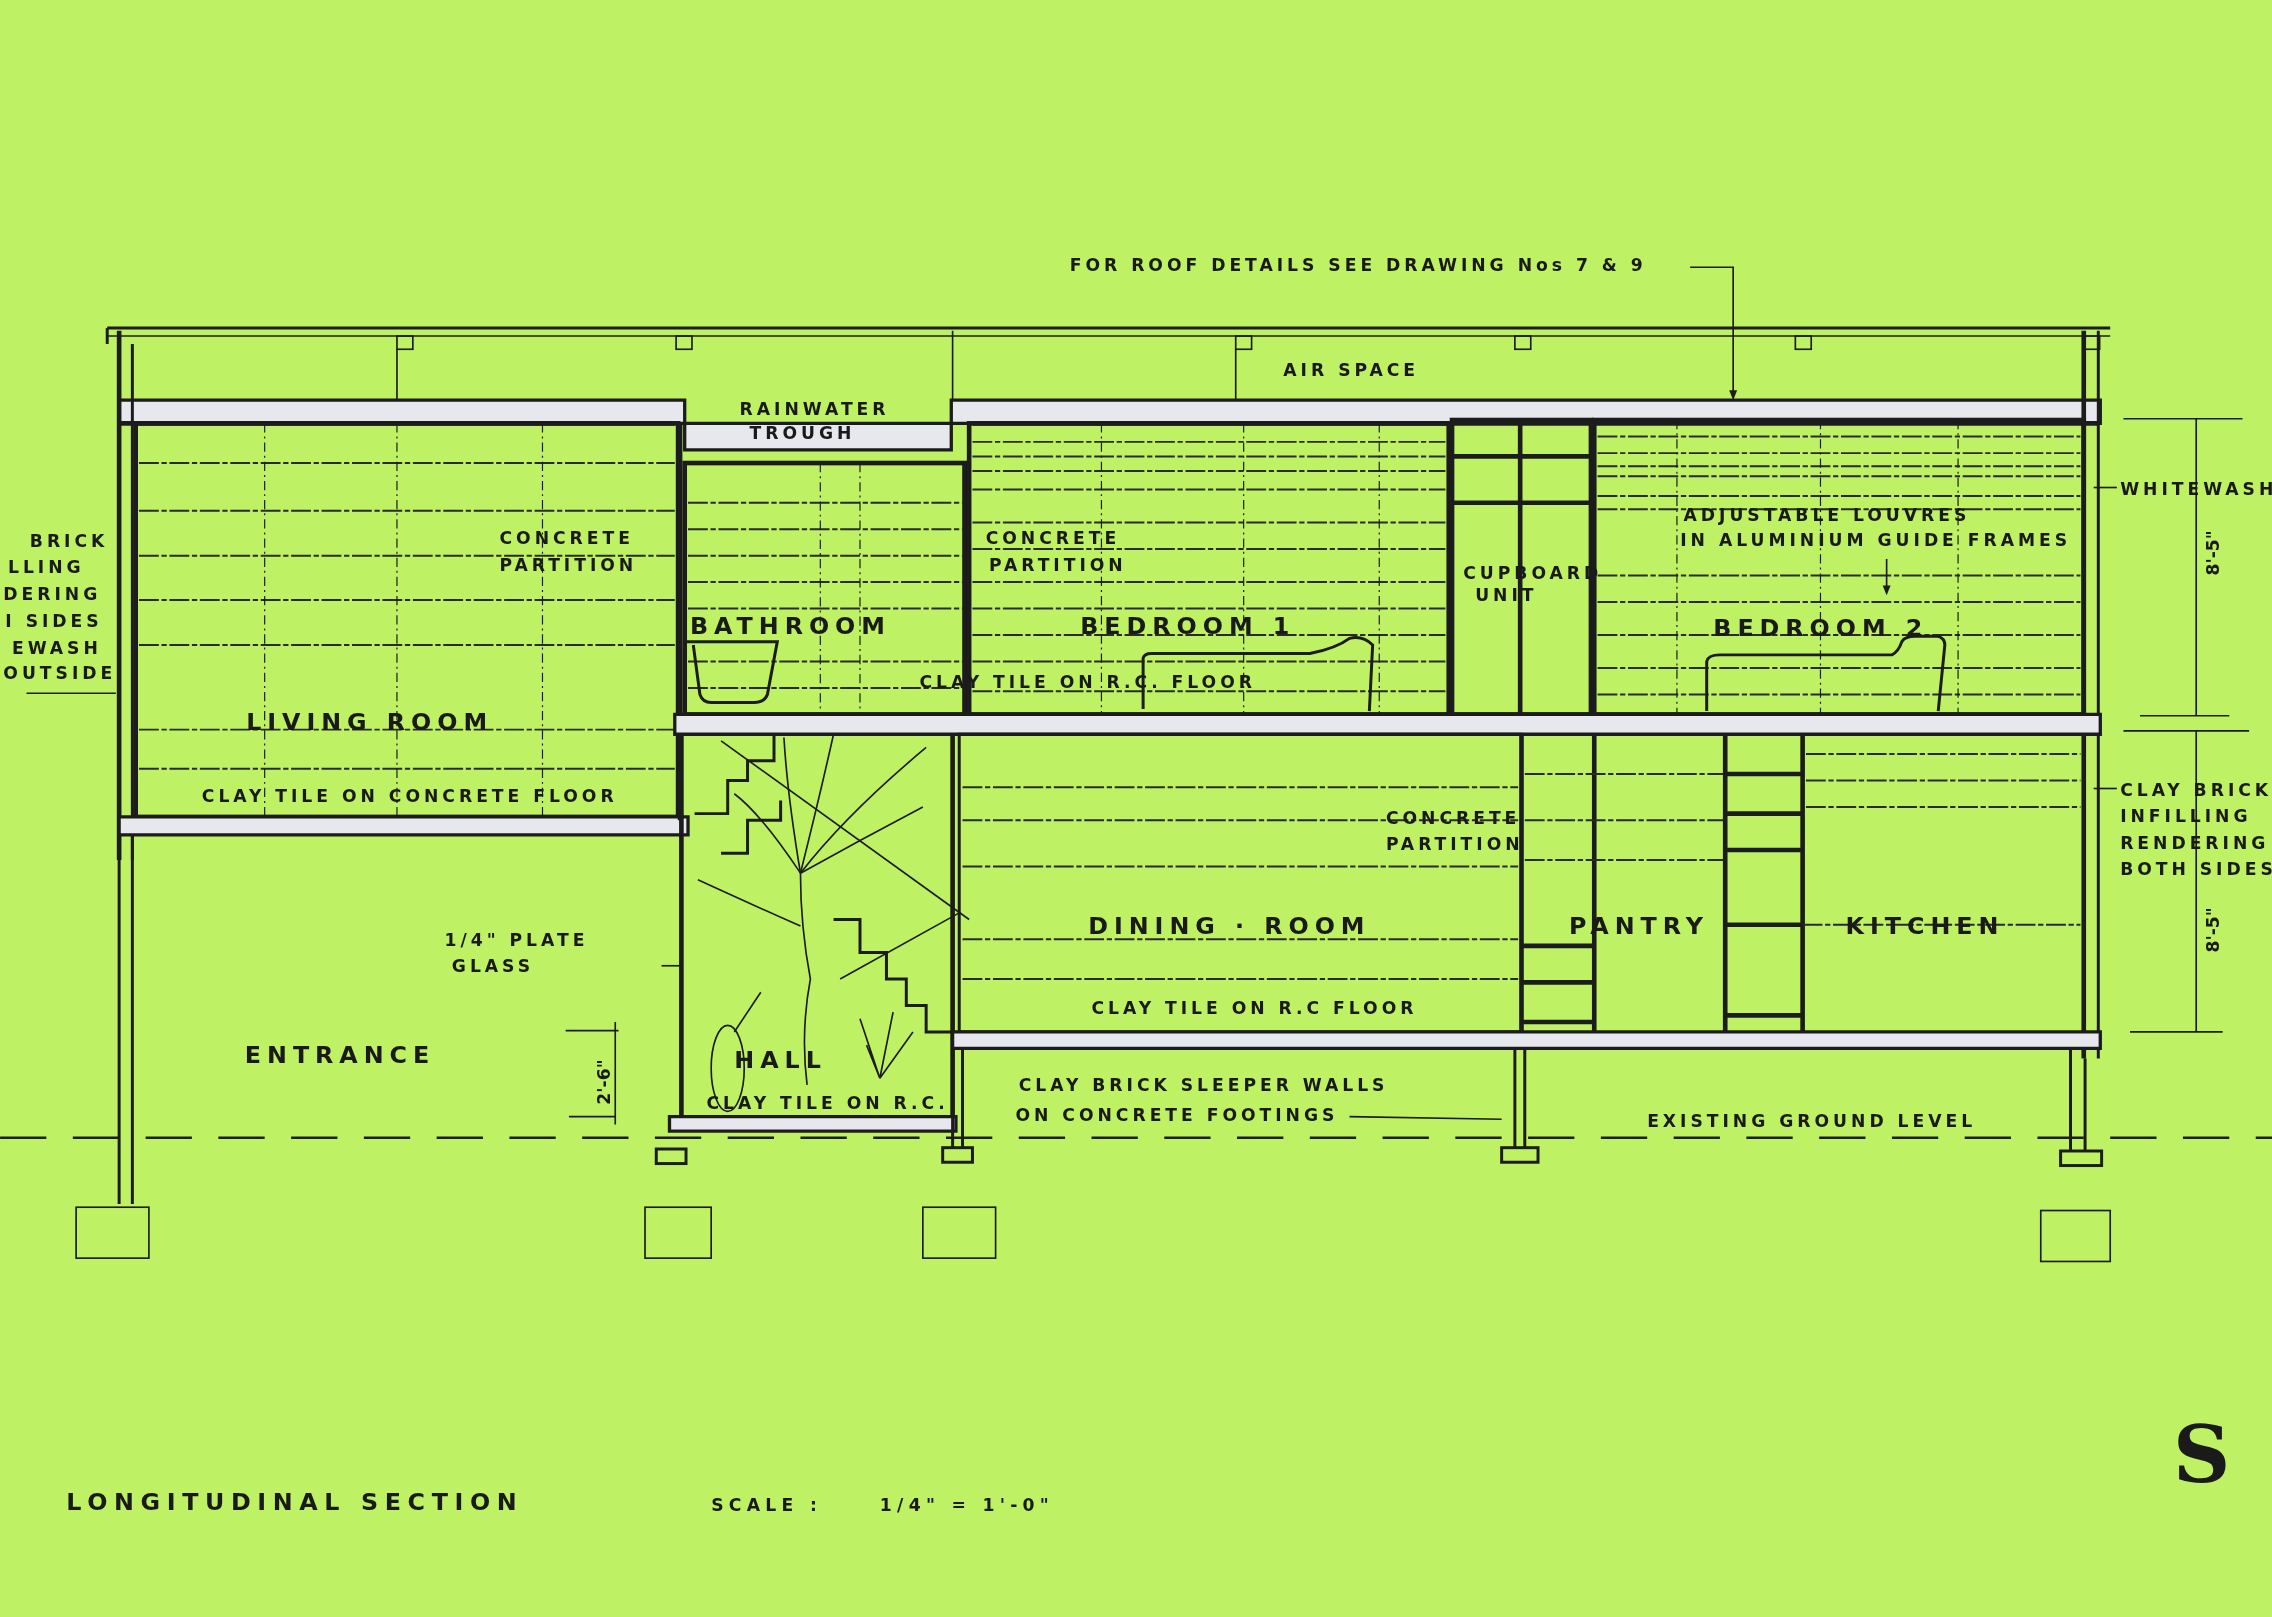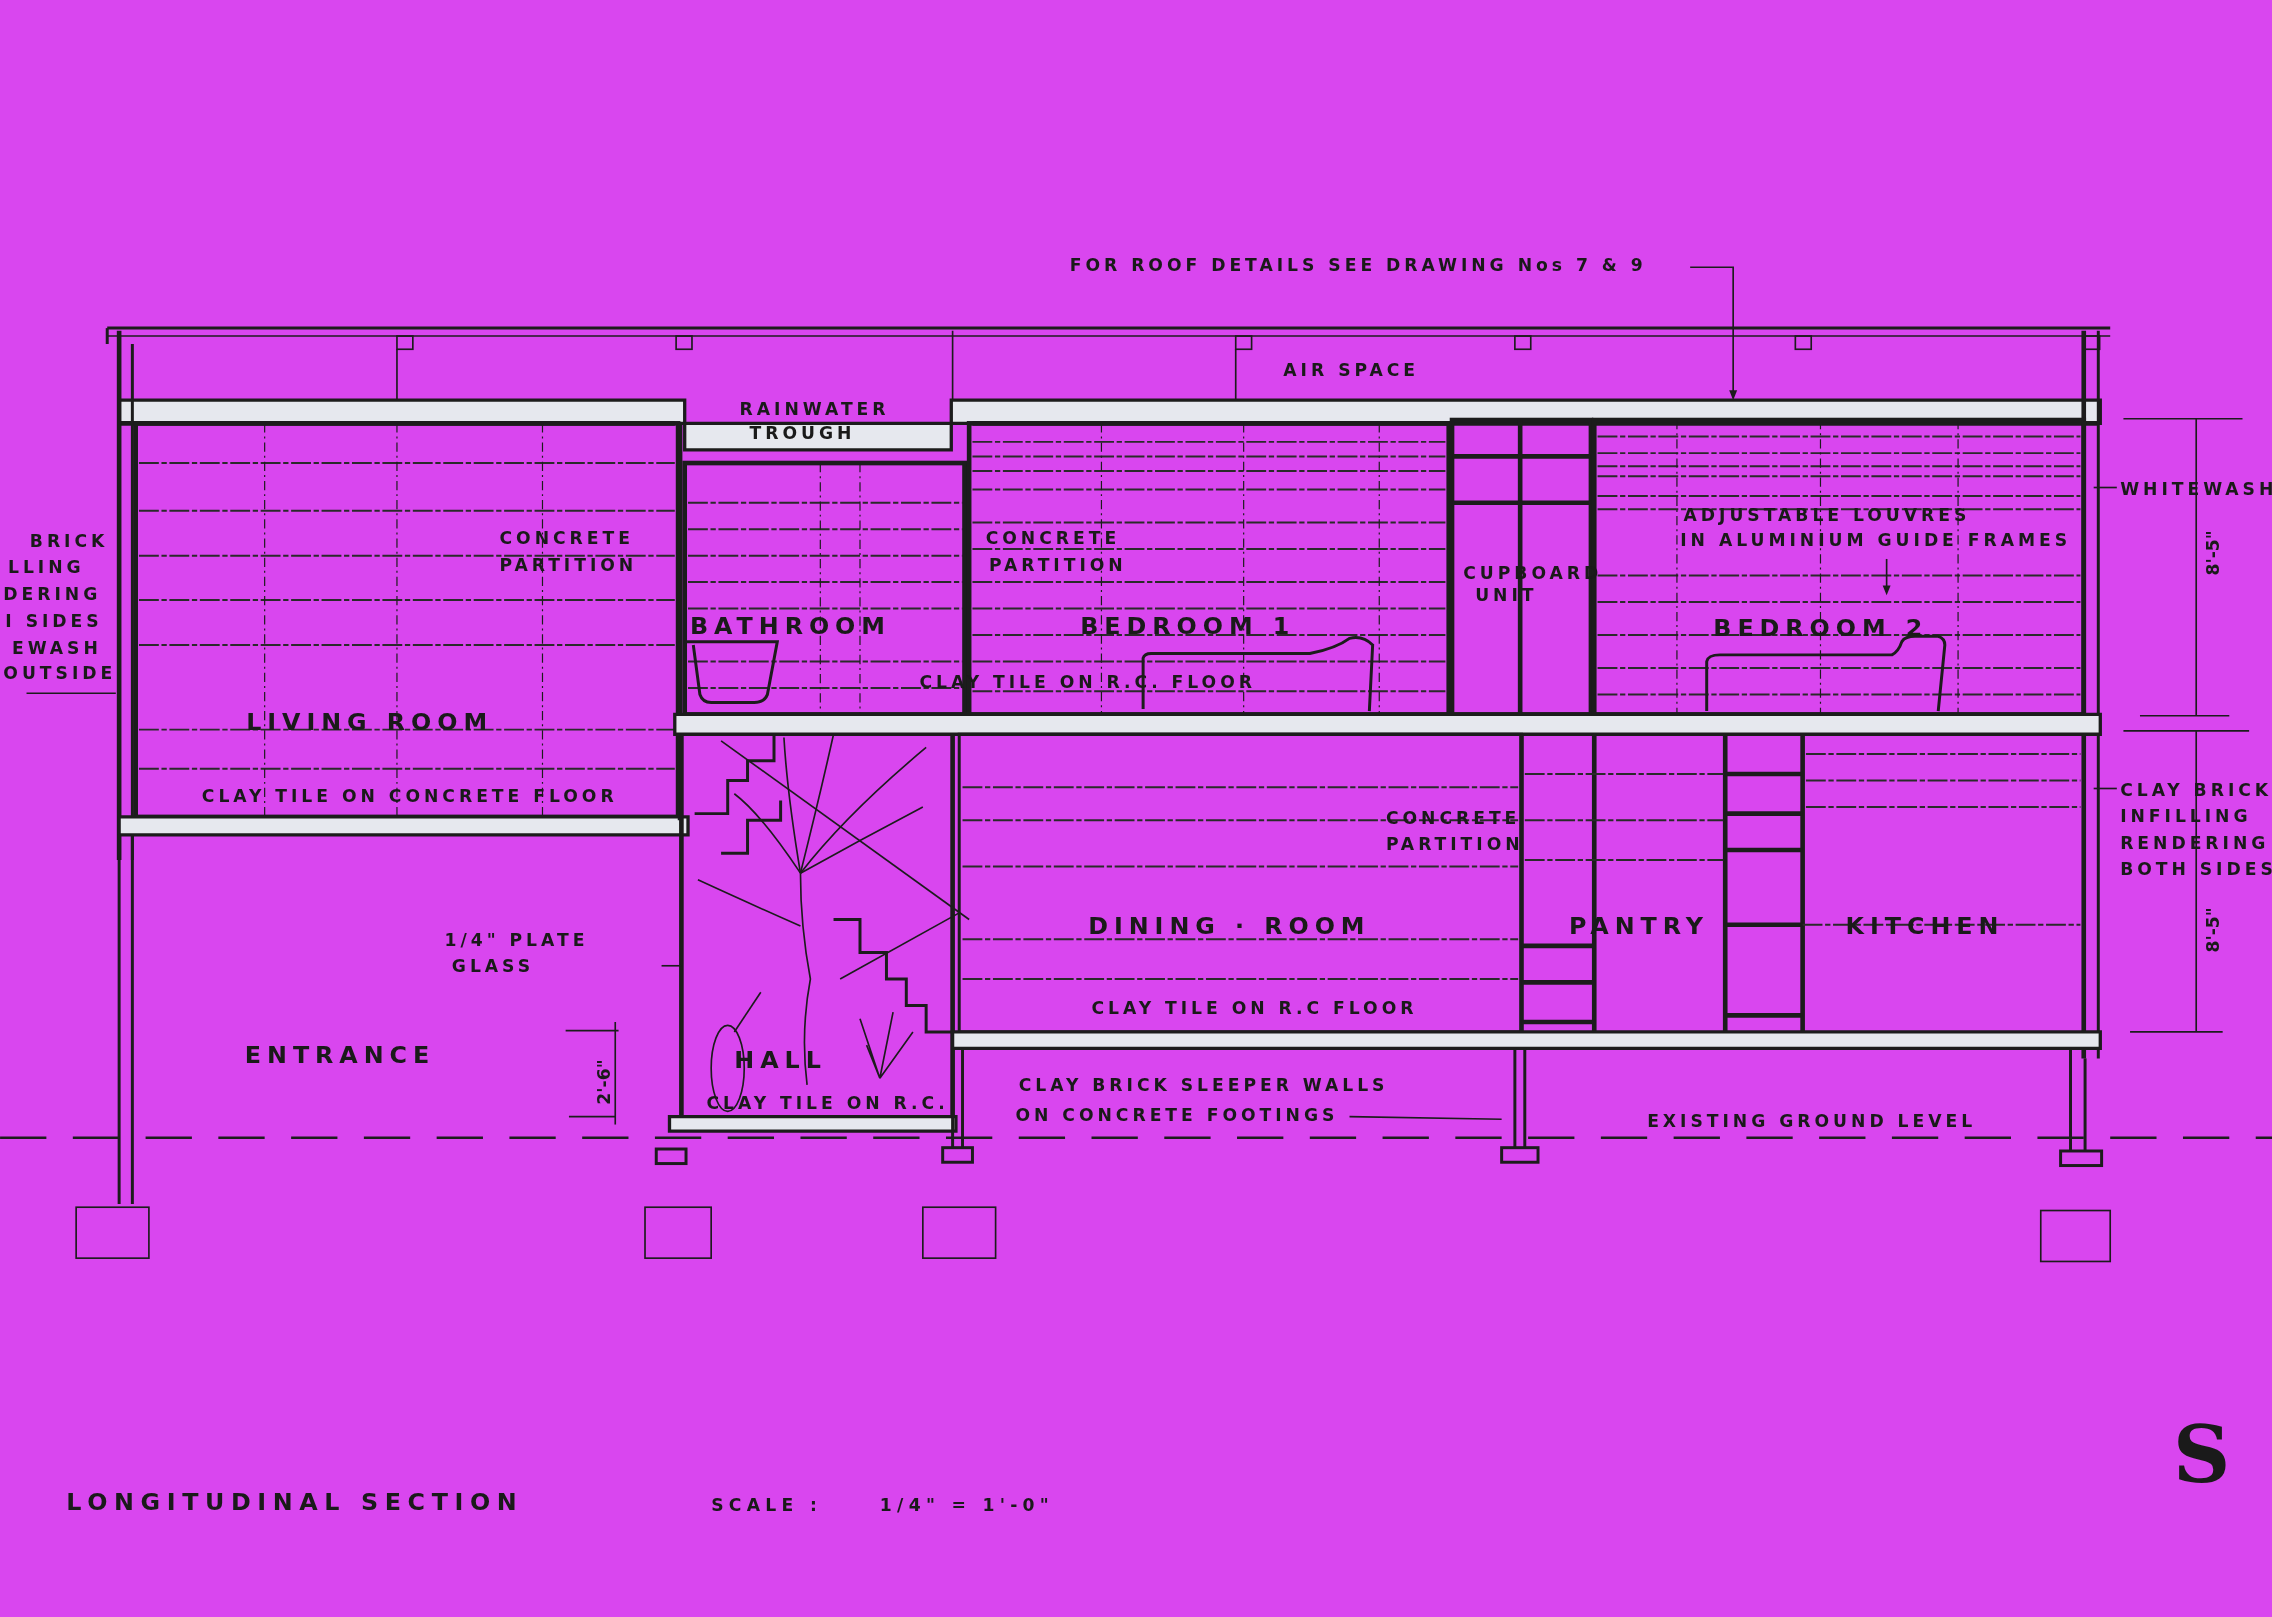--- a/index.html
+++ b/index.html
@@ -1,17 +1,17 @@
 <!DOCTYPE html>
 <html style="font-size:10.6px"><head>
 <meta charset="utf-8">
 <style>
   html, body { margin: 0; padding: 0; background: #eef0f6; }
   body { width: 2273px; height: 1618px; position: relative; overflow: hidden; }
-  #sheet { position: absolute; left: 0; top: 0; width: 2273px; height: 1618px; background: #d946ef; }
+  #sheet { position: absolute; left: 0; top: 0; width: 2273px; height: 1618px; background: #bef264; }
   svg { position: absolute; left: 0; top: 0; }
   .ln { stroke: #1c1c1c; fill: none; }
   .thick { stroke-width: 7; }
   .med { stroke-width: 4.5; }
   .thin { stroke-width: 2.5; }
   .hair { stroke-width: 1.8; stroke-dasharray: 14 6 3 6; }
   .louvre { stroke: #2a2a2a; stroke-width: 3; stroke-dasharray: 30 4 8 4; }
   .slab { fill: #e6e8ee; stroke: #1c1c1c; stroke-width: 5; }
   .dash { stroke: #1c1c1c; stroke-width: 4; stroke-dasharray: 70 40; fill: none; }
   text { font-family: "DejaVu Sans", sans-serif; fill: #1a1a1a; font-weight: bold; }

